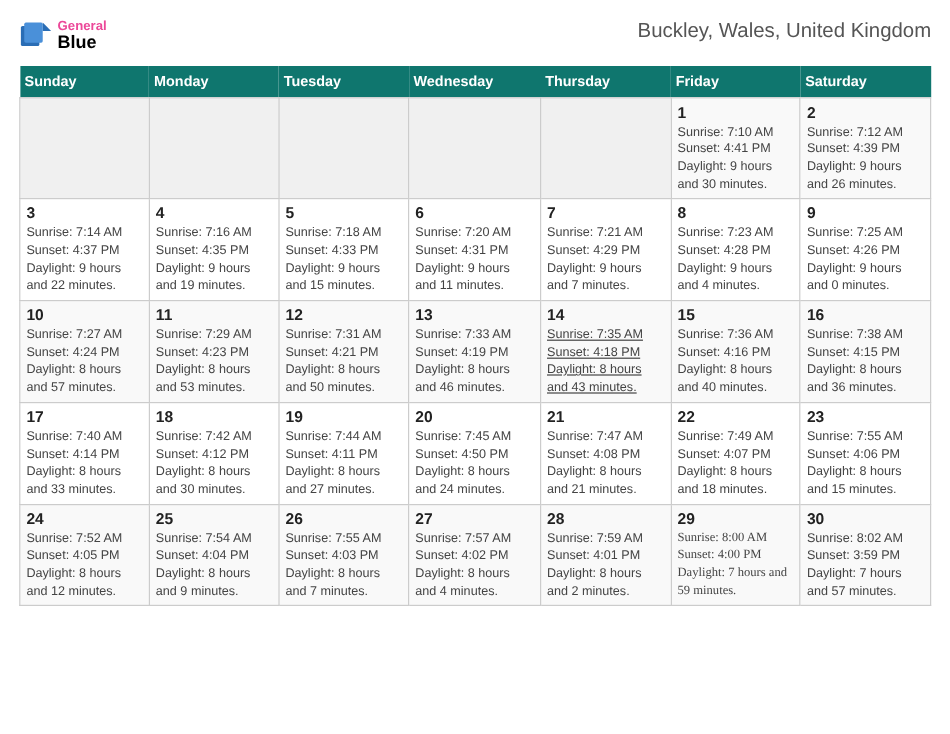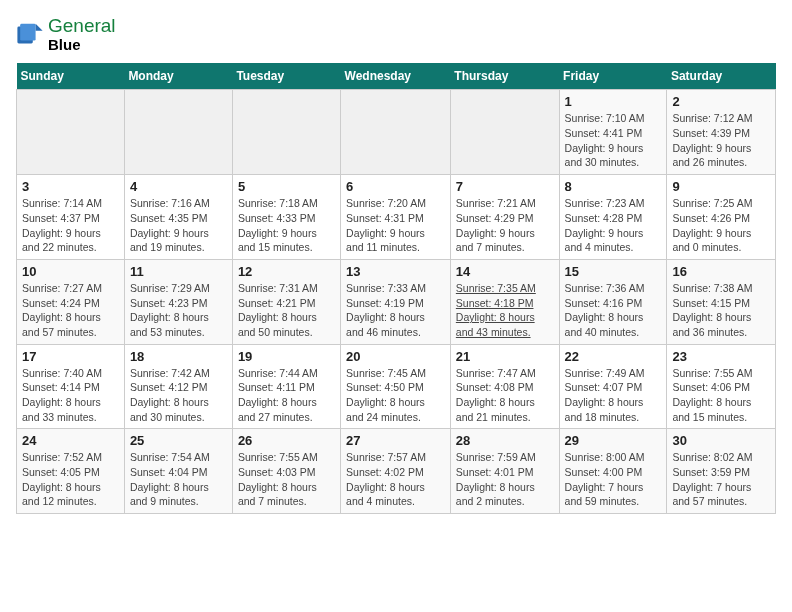--- a/index.html
+++ b/index.html
@@ -20,23 +20,23 @@
       display: flex;
       align-items: center;
       gap: 4px;
     }
     .logo-text {
       display: flex;
       flex-direction: column;
       line-height: 1.1;
     }
     .logo-general {
-      font-size: 19px;
-      font-weight: normal;
-      color: #15803d;
+      font-size: 11px;
+      font-weight: bold;
+      color: #ec4899;
     }
     .logo-blue {
       font-size: 15px;
       font-weight: bold;
       color: #000000;
     }
     .logo-icon {
       width: 28px;
       height: 28px;
     }
@@ -106,20 +106,21 @@
       <rect x="2" y="8" width="22" height="24" rx="2" fill="#2a6db5"></rect>
       <rect x="6" y="4" width="22" height="24" rx="2" fill="#4a90d9"></rect>
       <polygon points="28,4 38,14 28,14" fill="#2a6db5"></polygon>
     </svg>
     <div class="logo-text">
       <span class="logo-general">General</span>
       <span class="logo-blue">Blue</span>
     </div>
   </div>
   <div class="title-section">
+    <h2>Buckley, Wales, United Kingdom</h2>
   </div>
 </div>
 
 <table class="calendar">
   <thead>
     <tr>
     <th>Sunday</th>
         <th>Monday</th>
         <th>Tuesday</th>
         <th>Wednesday</th>
@@ -306,21 +307,21 @@
 Daylight: 8 hours and 4 minutes.</div>
         </td>
         <td>
           <span class="day-number">28</span>
           <div class="day-info" style="white-space: pre-line;">Sunrise: 7:59 AM
 Sunset: 4:01 PM
 Daylight: 8 hours and 2 minutes.</div>
         </td>
         <td>
           <span class="day-number">29</span>
-          <div class="day-info" style="white-space: pre-line;">Sunrise: 8:00 AM
+          <div class="day-info" style="white-space: pre-line; font-family: Liberation Serif, serif;">Sunrise: 8:00 AM
 Sunset: 4:00 PM
 Daylight: 7 hours and 59 minutes.</div>
         </td>
         <td>
           <span class="day-number">30</span>
           <div class="day-info" style="white-space: pre-line;">Sunrise: 8:02 AM
 Sunset: 3:59 PM
 Daylight: 7 hours and 57 minutes.</div>
         </td>
       </tr>

